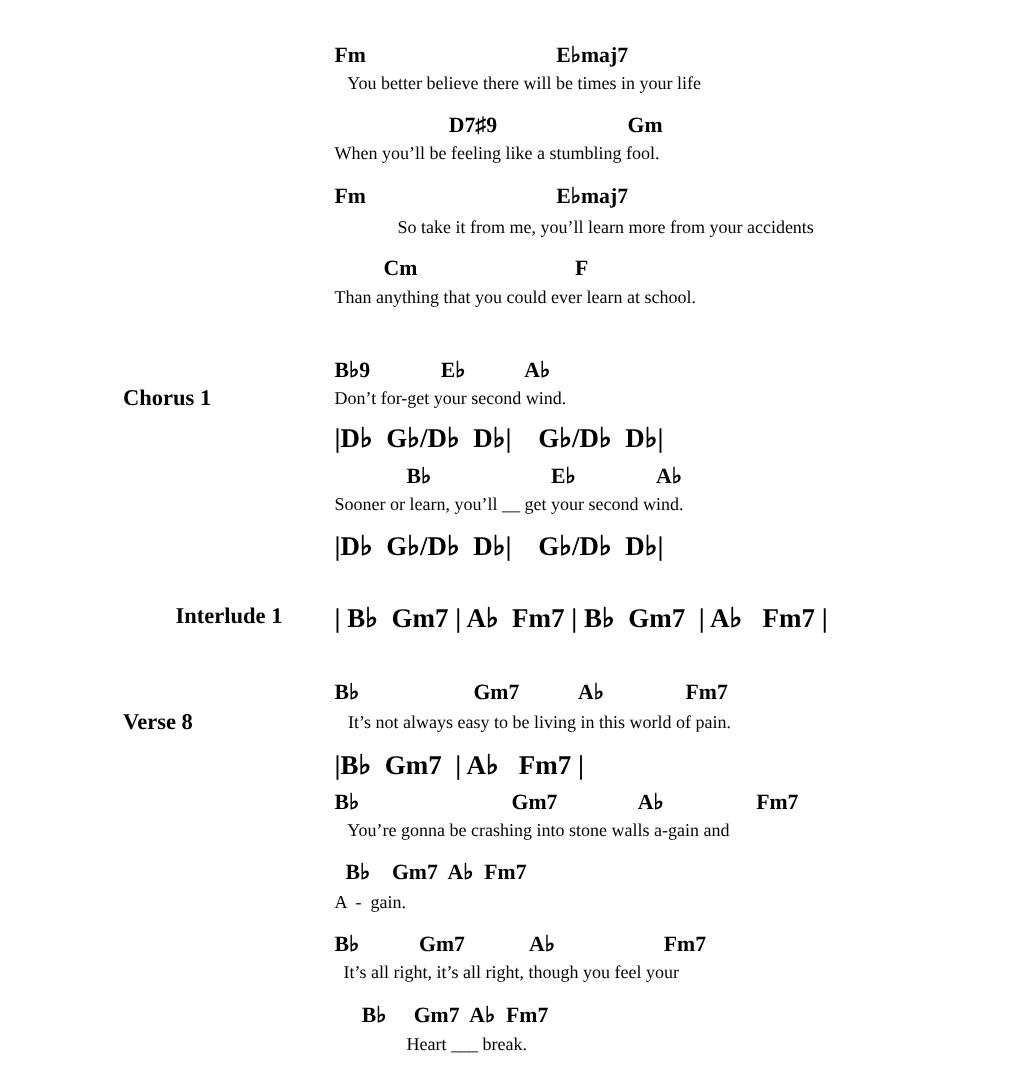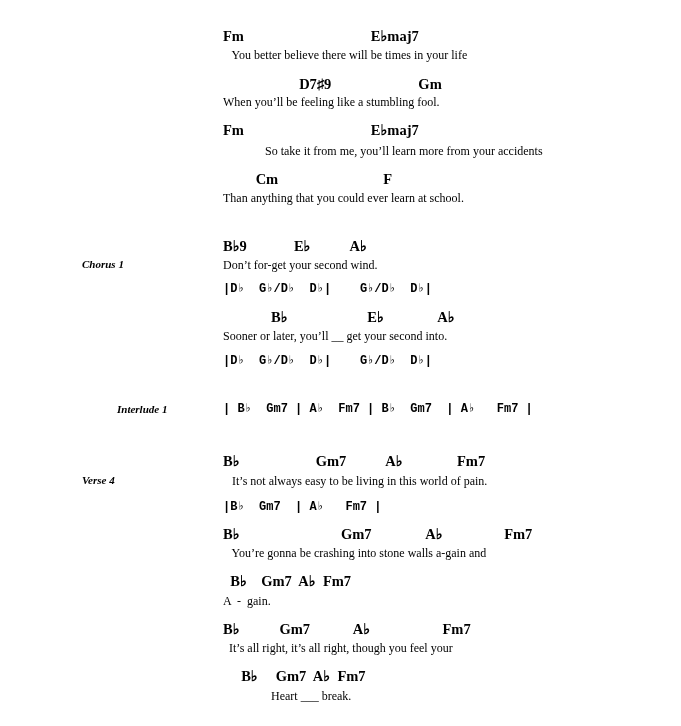--- a/index.html
+++ b/index.html
@@ -21,44 +21,43 @@
     height: 726px;
   }
   .block {
     position: absolute;
     left: 0;
     width: 681px;
   }
   .label {
     position: absolute;
     font-family: "Liberation Serif", serif;
-    font-style: italic;
     font-weight: bold;
-    font-size: 11px;
+    font-size: 15px;
     white-space: nowrap;
   }
   .chordline {
     position: absolute;
     font-family: "Liberation Serif", serif;
     font-weight: bold;
     font-size: 14.5px;
     white-space: pre;
     letter-spacing: 0px;
   }
   .lyricline {
     position: absolute;
     font-family: "Liberation Serif", serif;
     font-size: 12px;
     white-space: pre;
   }
   .barline {
     position: absolute;
-    font-family: Liberation Mono, monospace;
+    font-family: Liberation Serif, serif;
     font-weight: bold;
-    font-size: 12px;
+    font-size: 18px;
     white-space: pre;
   }
 </style>
 </head>
 <body>
 
 <div class="sheet">
 
   <div class="block">
     <div class="chordline" style="top:28px;left:223px;">Fm                                   E♭maj7</div>
@@ -70,31 +69,31 @@
     <div class="chordline" style="top:171px;left:223px;">         Cm                             F</div>
     <div class="lyricline" style="top:191px;left:223px;">Than anything that you could ever learn at school.</div>
   </div>
 
   <div class="block">
     <div class="label" style="top:258px;left:82px;">Chorus 1</div>
     <div class="chordline" style="top:238px;left:223px;">B♭9             E♭           A♭</div>
     <div class="lyricline" style="top:258px;left:223px;">Don’t for-get your second wind.</div>
     <div class="barline" style="top:281px;left:223px;">|D♭  G♭/D♭  D♭|    G♭/D♭  D♭|</div>
     <div class="chordline" style="top:309px;left:223px;margin-left:48px;">B♭                      E♭               A♭</div>
-    <div class="lyricline" style="top:329px;left:223px;">Sooner or later, you’ll __ get your second into.</div>
+    <div class="lyricline" style="top:329px;left:223px;">Sooner or learn, you’ll __ get your second wind.</div>
     <div class="barline" style="top:353px;left:223px;">|D♭  G♭/D♭  D♭|    G♭/D♭  D♭|</div>
   </div>
 
   <div class="block">
     <div class="label" style="top:403px;left:82px;margin-left:35px;">Interlude 1</div>
     <div class="barline" style="top:401px;left:223px;text-align:right;">| B♭  Gm7 | A♭  Fm7 | B♭  Gm7  | A♭   Fm7 |</div>
   </div>
 
   <div class="block">
-    <div class="label" style="top:474px;left:82px;">Verse 4</div>
+    <div class="label" style="top:474px;left:82px;">Verse 8</div>
     <div class="chordline" style="top:453px;left:223px;">B♭                     Gm7           A♭               Fm7</div>
     <div class="lyricline" style="top:474px;left:223px;">   It’s not always easy to be living in this world of pain.</div>
     <div class="barline" style="top:499px;left:223px;">|B♭  Gm7  | A♭   Fm7 |</div>
     <div class="chordline" style="top:526px;left:223px;">B♭                            Gm7               A♭                 Fm7</div>
     <div class="lyricline" style="top:546px;left:223px;">   You’re gonna be crashing into stone walls a-gain and</div>
     <div class="chordline" style="top:573px;left:223px;">  B♭    Gm7  A♭  Fm7</div>
     <div class="lyricline" style="top:594px;left:223px;">A  -  gain.</div>
     <div class="chordline" style="top:621px;left:223px;">B♭           Gm7            A♭                    Fm7</div>
     <div class="lyricline" style="top:641px;left:223px;">  It’s all right, it’s all right, though you feel your</div>
     <div class="chordline" style="top:668px;left:223px;">     B♭     Gm7  A♭  Fm7</div>

